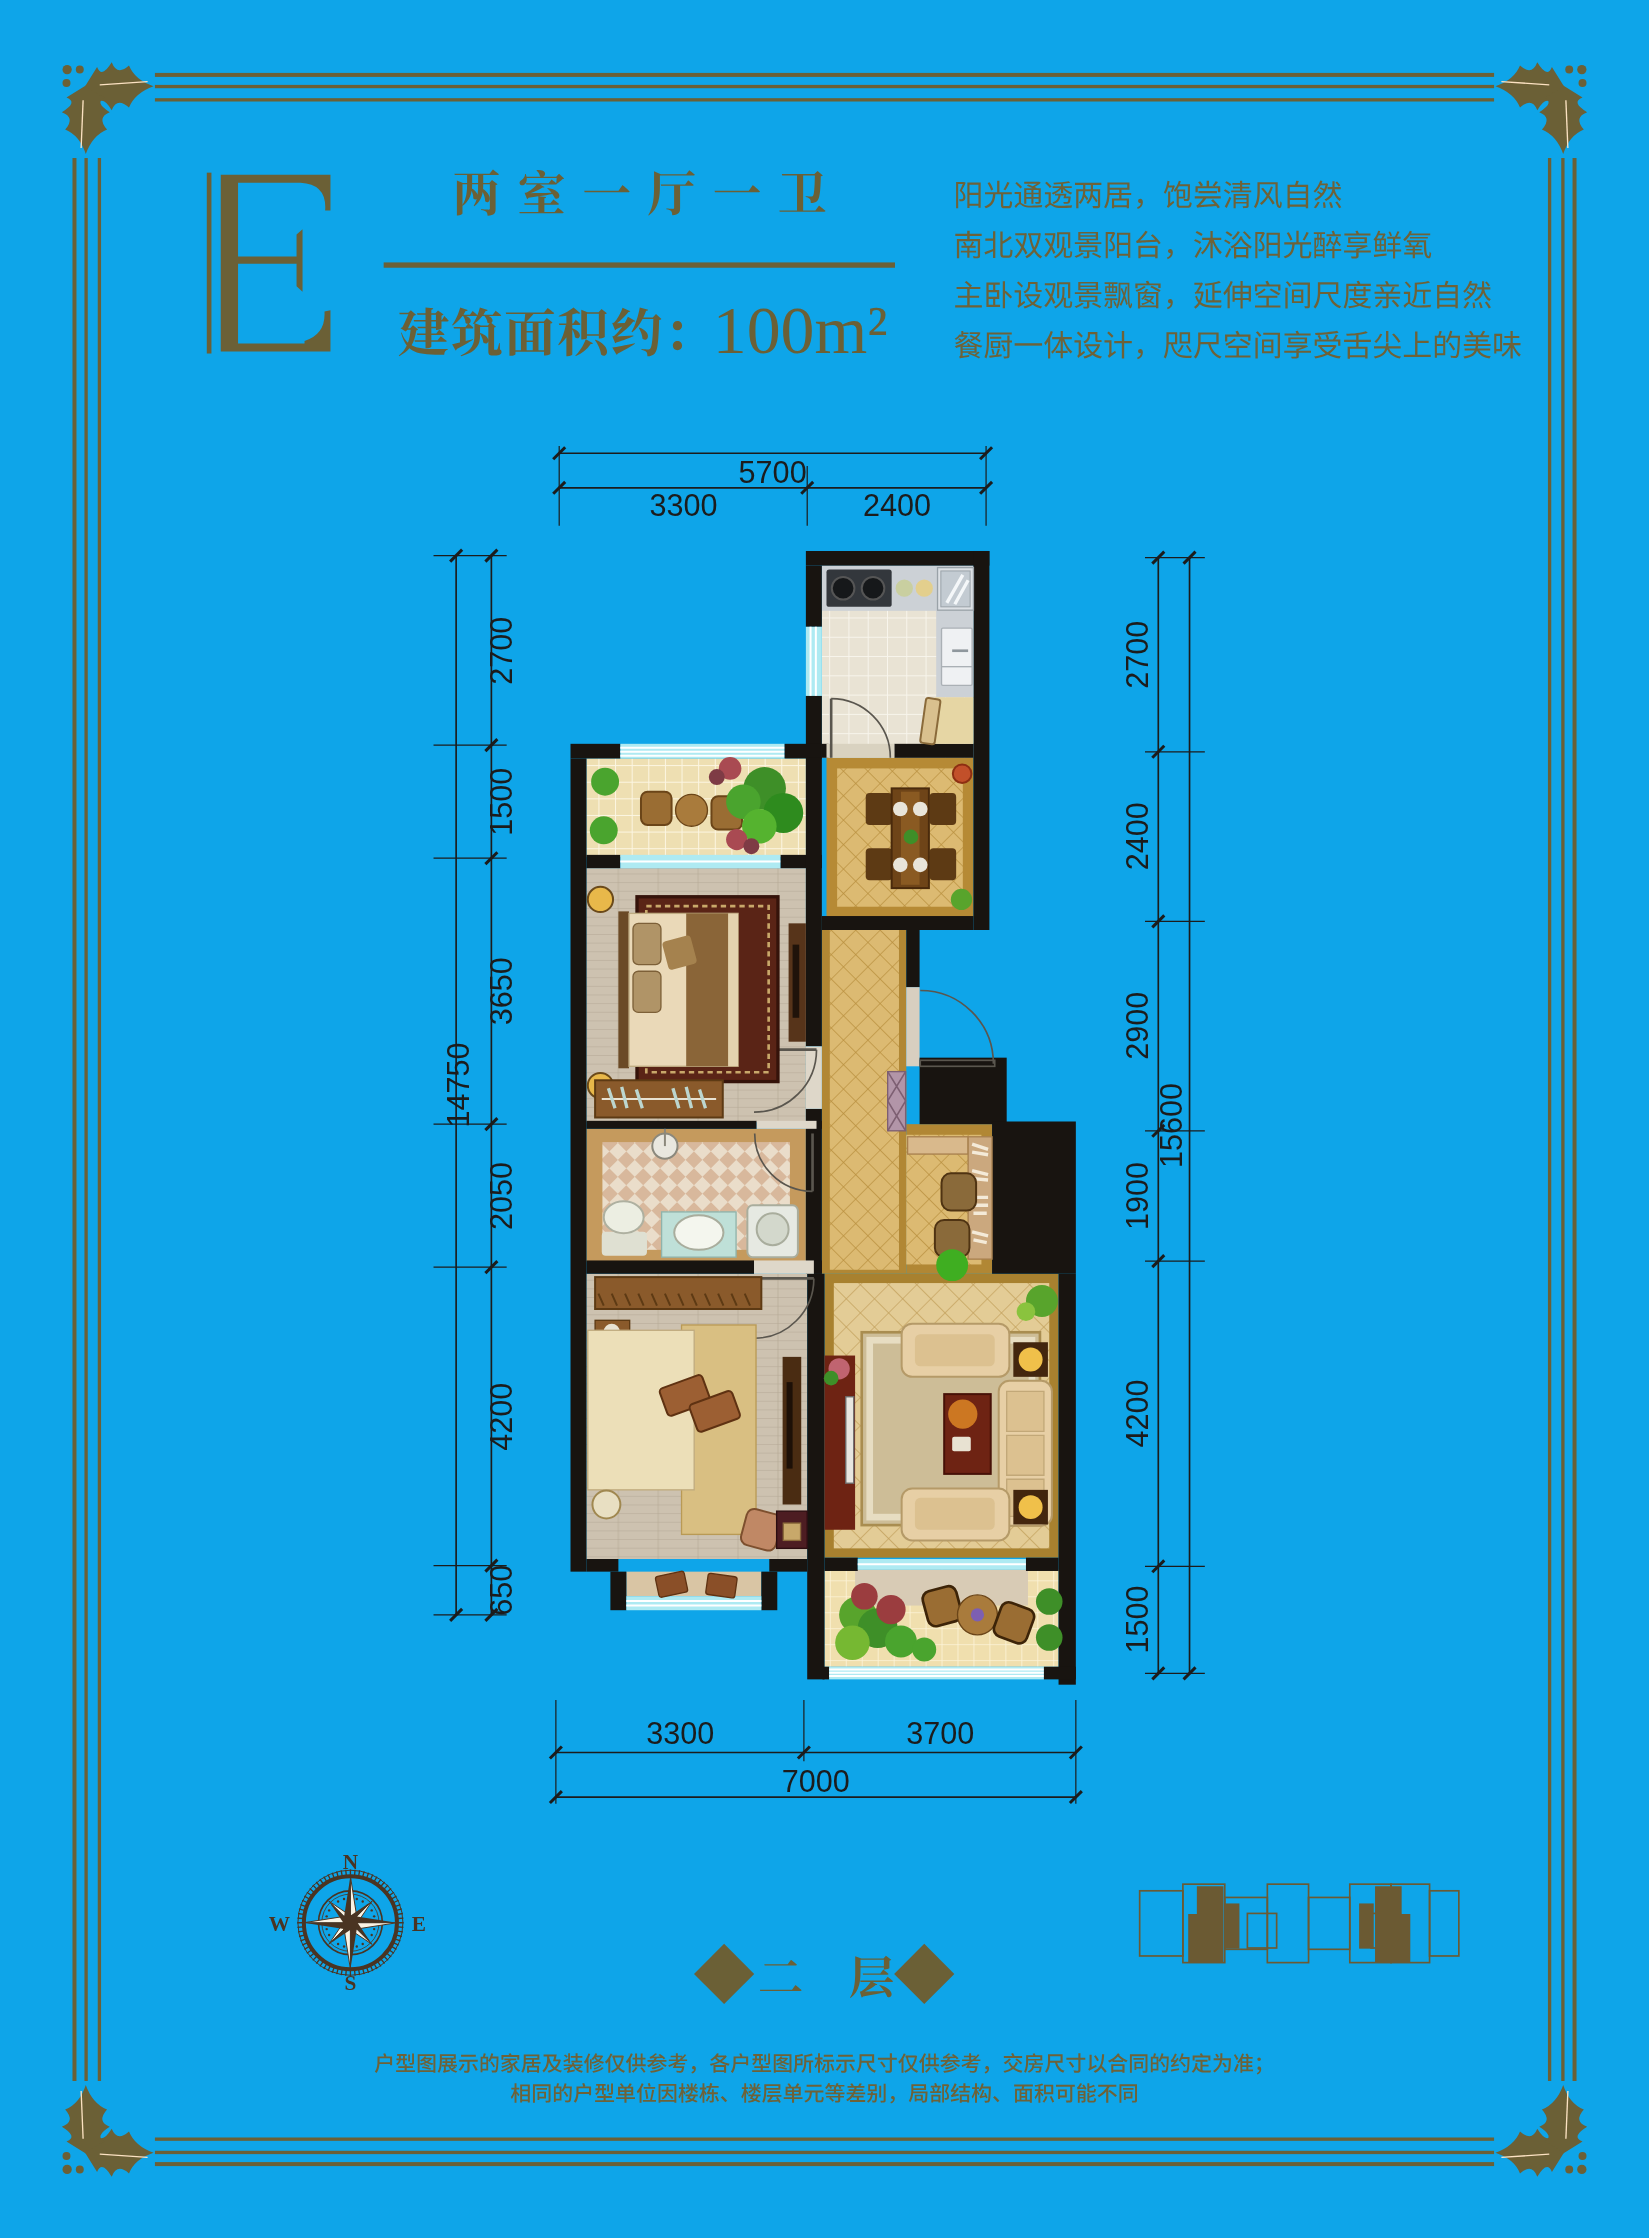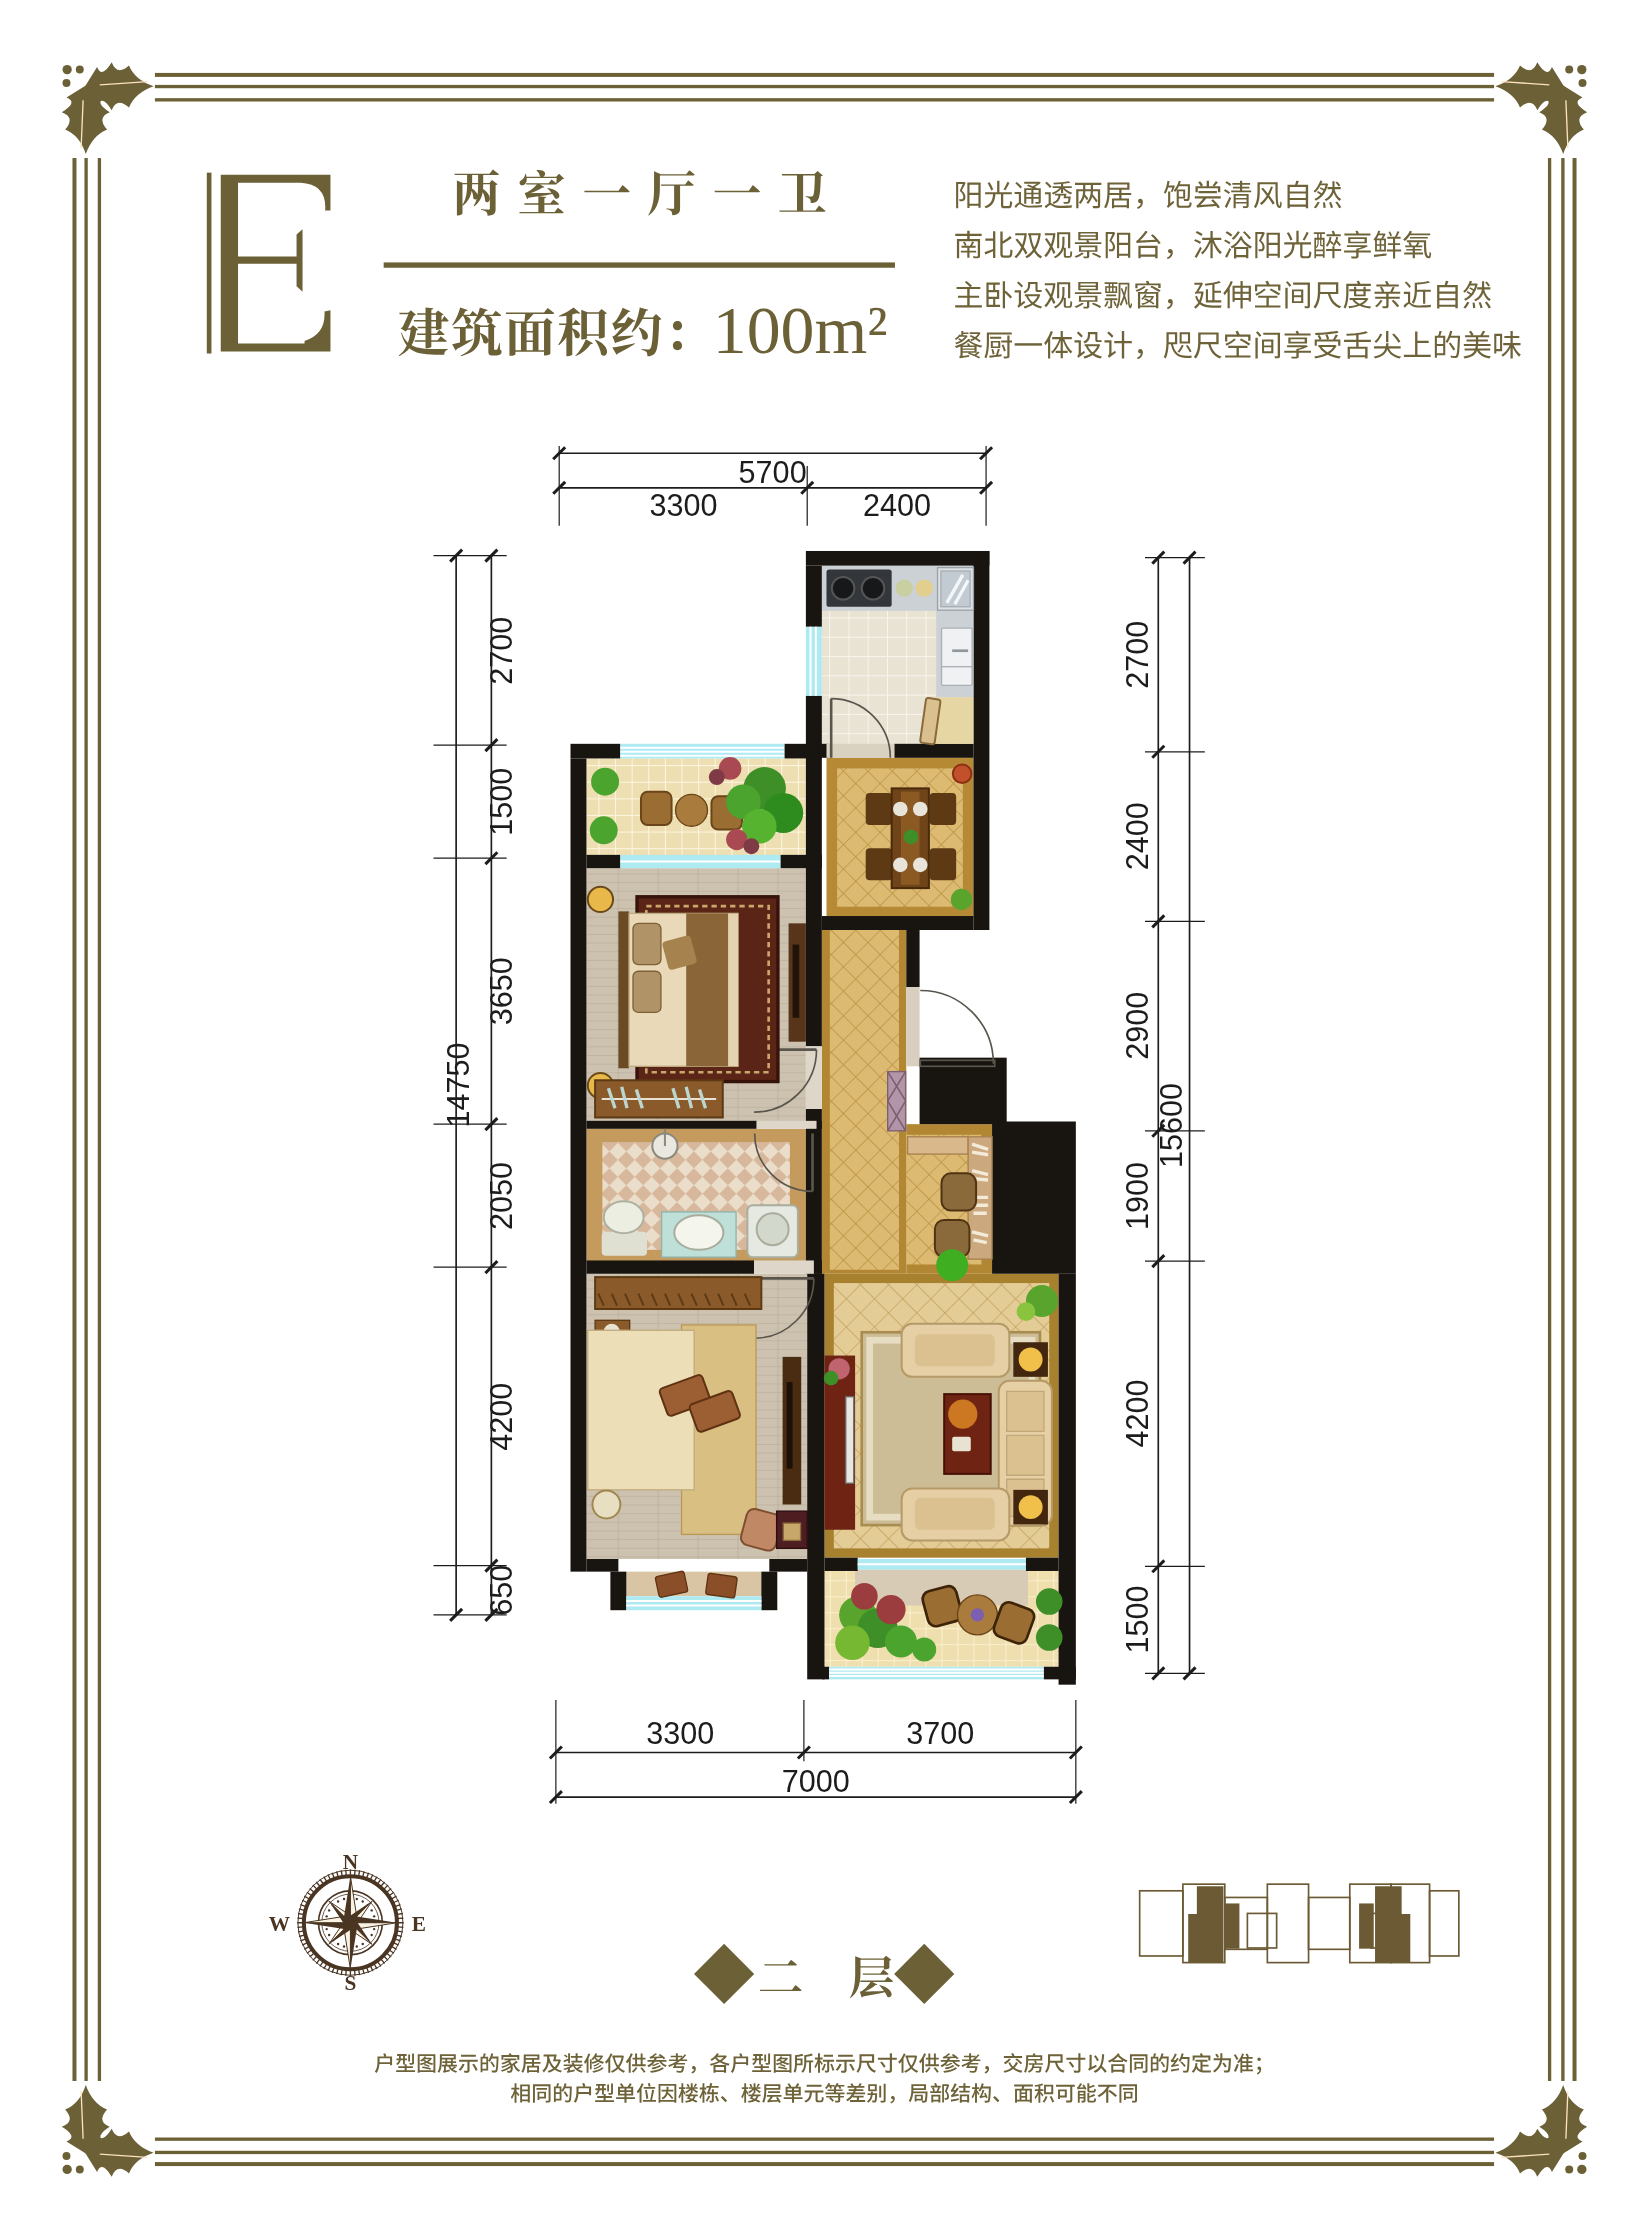--- a/index.html
+++ b/index.html
@@ -1,15 +1,15 @@
 <!DOCTYPE html>
 <html style="font-size:10.6px"><head><meta charset="utf-8"><title>E</title>
 <style>
 html,body{margin:0;padding:0;background:#fce2c2}
-#page{position:relative;width:1649px;height:2239px;background:#ffffff;overflow:hidden;font-family:"Liberation Sans",sans-serif}
+#page{position:relative;width:1649px;height:2239px;background:#0ea5e9;overflow:hidden;font-family:"Liberation Sans",sans-serif}
 </style></head><body>
 <div id="page">
 <svg width="1649" height="2239" viewBox="0 0 2480 3366" xmlns="http://www.w3.org/2000/svg">
 <defs>
 <path id="g0" d="M46 774 55 745H308V583H222L98 634V-90H116C165 -90 213 -62 213 -49V116L217 112C338 197 384 313 402 422C422 372 437 314 436 262C461 237 487 236 506 250C492 202 472 154 444 111L455 103C569 183 613 291 629 395C658 334 680 266 680 205C768 119 859 310 637 456C639 488 640 520 640 550V555H777V55C777 40 772 32 753 32C722 32 594 40 594 40V27C655 18 681 4 702 -13C720 -30 727 -56 731 -93C875 -80 895 -35 895 42V536C915 539 929 548 936 556L821 645L767 583H640V745H937C951 745 963 750 966 761C918 801 840 859 840 859L770 774ZM408 468C410 498 412 527 412 555H535V550C535 483 534 411 524 340C512 380 477 426 408 468ZM213 129V555H308C307 419 297 259 213 129ZM412 583V745H535V583Z"></path>
 <path id="g1" d="M593 295 444 307C555 325 649 343 722 357C745 327 764 297 776 269C892 209 951 431 625 479L616 472C644 447 676 414 705 379C537 374 377 371 269 371C360 402 462 449 522 488C544 485 556 492 561 501L467 548H792C806 548 817 553 819 564L815 568C853 592 899 631 927 661C947 662 957 665 965 673L860 772L801 712H535C599 738 606 859 404 847L396 841C430 815 461 766 466 721C472 717 478 714 484 712H190C187 730 182 748 174 768H160C162 715 124 664 89 645C59 630 38 602 50 567C63 531 111 523 143 544C177 566 201 614 195 684H811C810 651 806 608 803 578C761 612 707 651 707 651L646 576H179L187 548H403C355 491 259 409 187 384C176 379 152 376 152 376L204 248C215 252 225 261 233 275L434 306V162H143L151 133H434V-15H42L50 -43H930C944 -43 955 -38 958 -27C912 13 837 69 837 69L770 -15H558V133H834C849 133 859 138 862 149C818 188 745 242 745 242L681 162H558V267C585 272 592 281 593 295Z"></path>
 <path id="g2" d="M825 538 742 422H35L45 390H941C958 390 970 395 973 406C918 458 825 538 825 538Z"></path>
 <path id="g3" d="M859 846 795 763H272L133 821V505C133 310 123 92 13 -82L24 -89C240 69 253 319 253 506V735H946C961 735 971 740 974 751C931 790 859 846 859 846ZM837 638 773 551H271L279 523H546V67C546 54 541 48 525 48C501 48 386 55 386 55V42C443 33 466 19 483 2C499 -15 506 -44 508 -82C647 -71 669 -17 669 63V523H924C938 523 949 528 951 539C909 579 837 638 837 638Z"></path>
 <path id="g4" d="M847 116 772 15H519V738H761C755 474 746 339 718 312C709 304 700 302 684 302C663 302 608 305 572 307V295C613 286 642 272 658 253C672 236 676 207 676 169C733 169 776 183 809 213C861 263 875 389 883 718C904 720 917 728 925 736L816 831L751 766H80L89 738H393V15H29L37 -13H952C966 -13 978 -8 981 3C932 48 847 116 847 116Z"></path>
 <path id="g5" d="M77 369 66 363C94 256 130 176 176 115C142 41 93 -24 23 -76L30 -89C116 -49 179 2 227 61C336 -36 493 -60 725 -60C767 -60 858 -60 898 -60C901 -14 923 28 969 37V49C906 48 786 48 734 48C527 48 378 61 269 121C319 207 344 305 359 407C380 409 390 413 396 423L296 508L242 451H199C234 521 285 629 312 691C331 693 347 698 355 707L255 797L205 746H31L40 718H207C179 648 129 537 92 470C78 465 65 457 56 449L155 386L190 422H250C242 334 227 249 199 171C148 218 109 282 77 369ZM739 609H650V709H739ZM739 581V479H650V581ZM901 686 854 609H846V692C865 696 880 705 886 712L779 793L729 738H650V805C677 809 684 819 686 834L538 848V738H373L382 709H538V609H310L318 581H538V479H382L391 450H538V348H372L380 319H538V215H326L334 186H538V63H560C603 63 650 83 650 93V186H920C934 186 945 191 948 202C905 240 832 295 832 295L769 215H650V319H877C891 319 901 324 904 335C866 371 801 422 801 422L745 348H650V450H739V416H756C792 416 845 435 846 443V581H958C972 581 982 586 985 597C956 632 901 686 901 686Z"></path>

